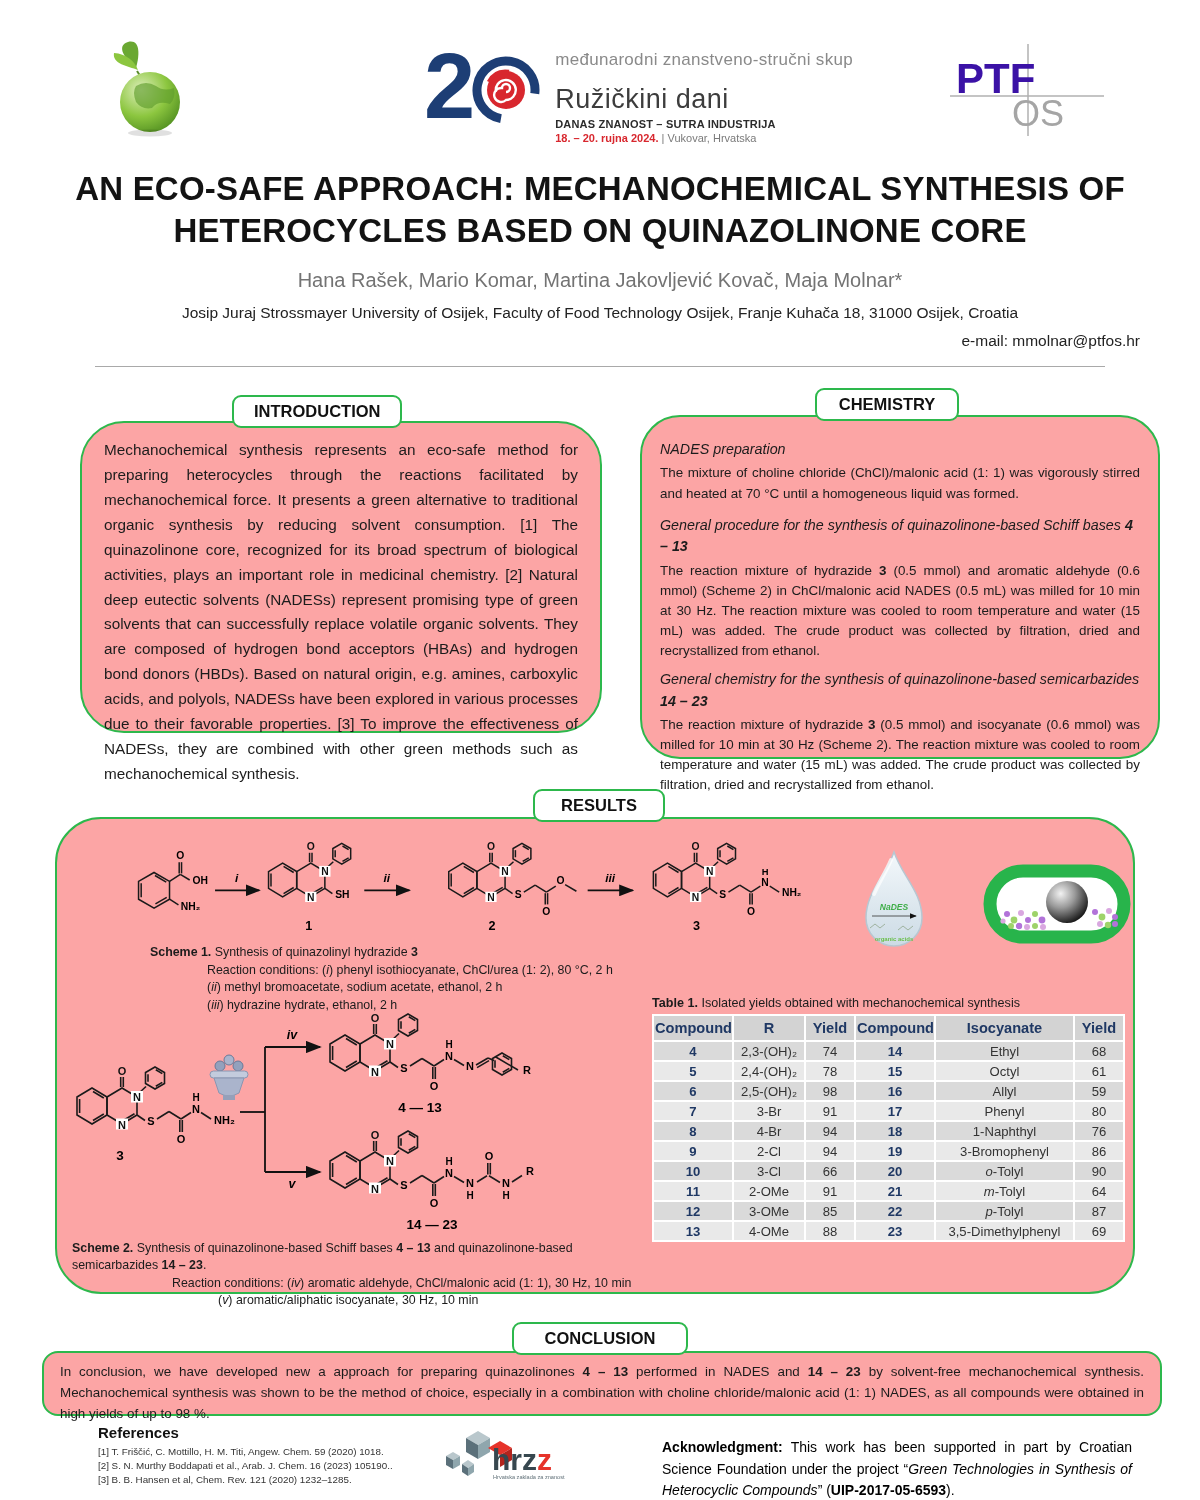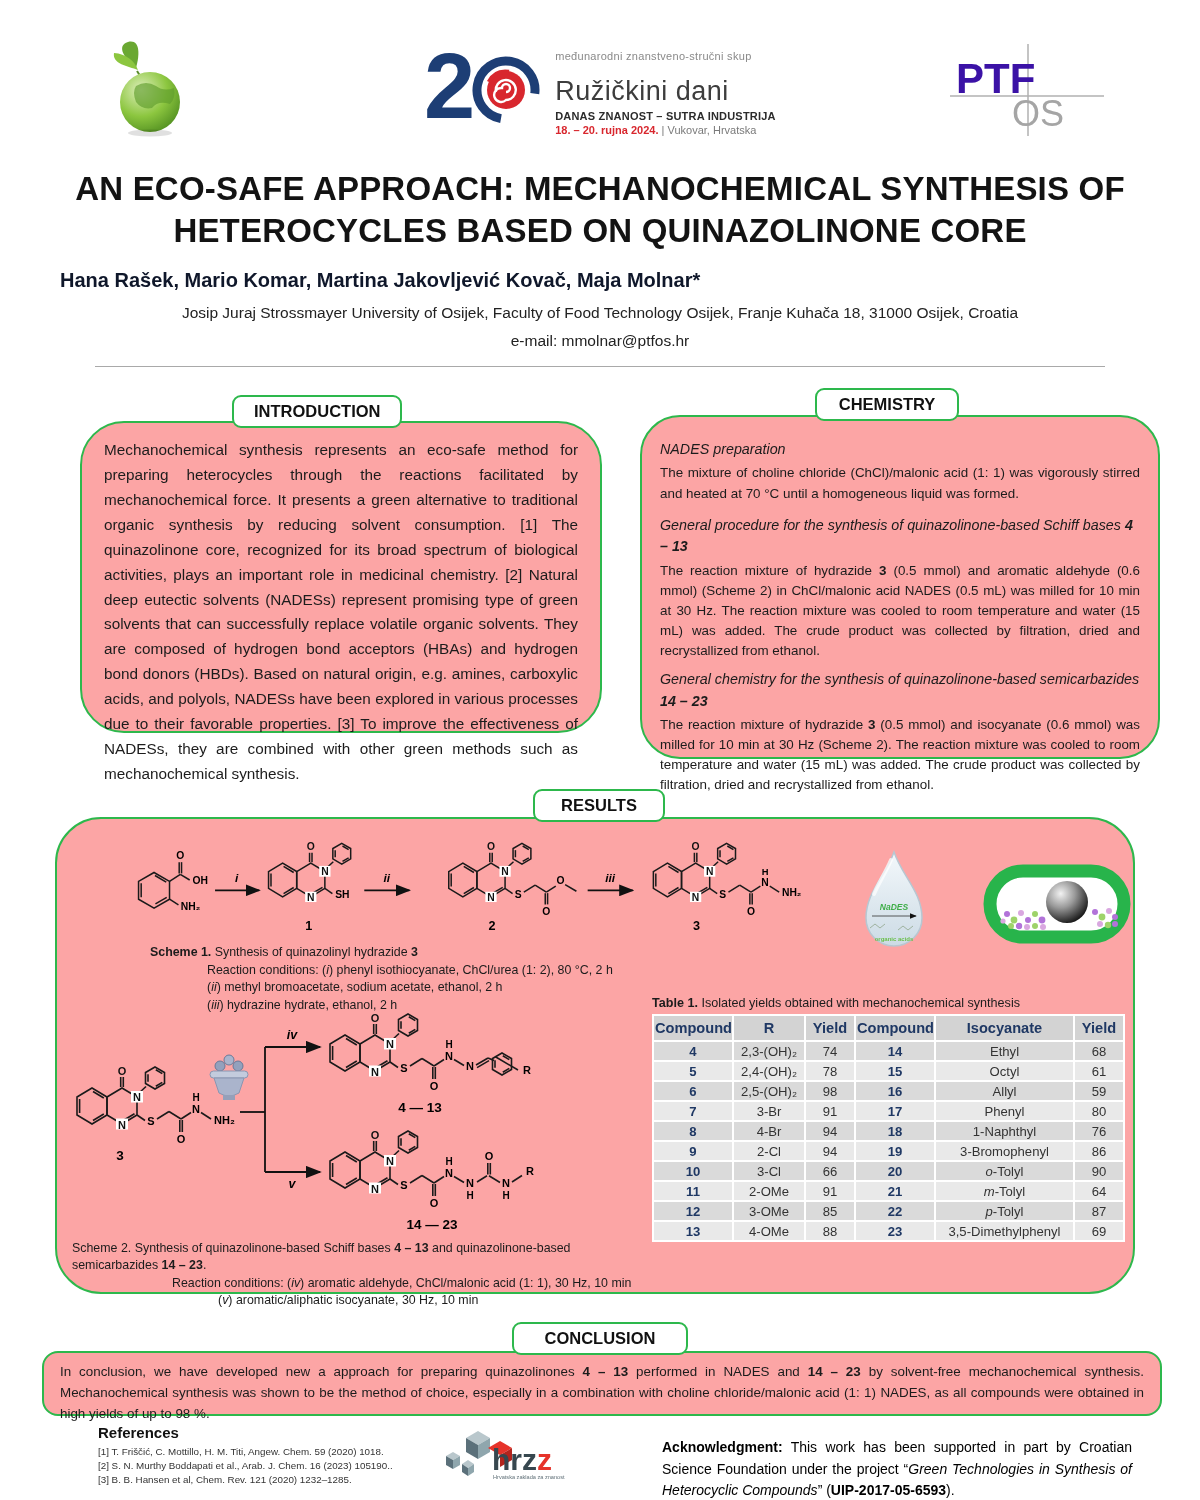--- a/index.html
+++ b/index.html
@@ -5,31 +5,31 @@
   :root{ --green:#2db84c; --navy:#1f3864; --ink:#1c1c1c; }
   html,body{margin:0;padding:0;background:#fff;}
   .poster{position:relative;width:1200px;height:1500px;background:#fff;overflow:hidden;
           font-family:"Liberation Sans","DejaVu Sans",sans-serif;color:var(--ink);}
   svg text{font-family:"Liberation Sans","DejaVu Sans",sans-serif;}
   .abs{position:absolute;}
   
   .conf-block{left:424px;top:44px;display:flex;align-items:flex-start;}
   .conf-num{font-size:92px;font-weight:bold;color:#1d3e75;line-height:0.92;letter-spacing:-4px;}
   .conf-text{margin-left:12px;padding-top:6px;}
-  .conf-l1{font-size:11px;color:#8a8a8a;letter-spacing:0.3px;}
+  .conf-l1{font-size:17px;color:#8a8a8a;letter-spacing:0.3px;}
   .conf-name{font-size:27px;color:#3d3d3d;letter-spacing:0.5px;margin-top:14px;}
   .conf-l3{font-size:11px;font-weight:bold;color:#2b2b2b;margin-top:3px;letter-spacing:0.2px;}
   .conf-l4{font-size:11px;color:#7a7a7a;margin-top:2px;}
   .conf-l4 b{color:#d8272e;}
   
   .title{left:55px;top:168px;width:1090px;text-align:center;font-size:33px;font-weight:bold;
          color:#131313;line-height:1.28;letter-spacing:0.2px;}
-  .authors{left:60px;top:269px;width:1080px;font-size:20px;font-weight:bold;color:#0f172a;}
+  .authors{left:60px;top:269px;width:1080px;text-align:center;font-size:20px;font-weight:normal;color:#737373;}
   .affil{left:60px;top:304px;width:1080px;text-align:center;font-size:15.5px;color:#222;}
-  .email{left:60px;top:332px;width:1080px;text-align:center;font-size:15.5px;color:#222;}
+  .email{left:60px;top:332px;width:1080px;text-align:right;font-size:15.5px;color:#222;}
   .toprule{left:95px;top:366px;width:1010px;border-top:1.5px solid #a9a9a9;height:0;}
   
   .badge{position:absolute;background:#fff;border:2px solid var(--green);border-radius:9px;
          font-weight:bold;font-size:16.5px;color:#111;padding:5px 20px;text-align:center;z-index:3;}
   .panel{position:absolute;border:2px solid var(--green);background:#fca5a5;z-index:1;}
   .p-intro{left:80px;top:421px;width:518px;height:308px;border-radius:44px;}
   .p-intro .body{padding:15px 22px 0 22px;font-size:15.3px;line-height:1.63;text-align:justify;}
   .p-chem{left:640px;top:415px;width:516px;height:340px;border-radius:40px;}
   .p-chem .body{padding:14px 18px 0 18px;font-size:13.4px;line-height:1.5;text-align:justify;}
   .chem-h{font-style:italic;font-size:14.3px;margin:8px 0 3px 0;text-align:left;}
@@ -362,21 +362,21 @@
       <text x="408" y="199" font-size="10" font-weight="bold" text-anchor="middle">H</text>
       <text x="427" y="160" font-size="11" font-weight="bold" text-anchor="middle">O</text>
       <text x="444" y="187" font-size="11" font-weight="bold" text-anchor="middle">N</text>
       <text x="444" y="199" font-size="10" font-weight="bold" text-anchor="middle">H</text>
       <text x="464" y="175" font-size="11" font-weight="bold">R</text>
       <text x="370" y="229" font-size="13.5" font-weight="bold" text-anchor="middle">14 — 23</text>
     </g>
   </svg>
 
   <div class="abs s2cap">
-    <div><span style="font-weight: normal;">Scheme 2.</span><span> Synthesis of quinazolinone-based Schiff bases </span><span style="font-weight: bold;">4 – 13</span><span> and quinazolinone-based semicarbazides </span><span style="font-weight: bold;">14 – 23</span><span>.</span></div>
+    <div><span style="font-weight: bold;">Scheme 2.</span><span> Synthesis of quinazolinone-based Schiff bases </span><span style="font-weight: bold;">4 – 13</span><span> and quinazolinone-based semicarbazides </span><span style="font-weight: bold;">14 – 23</span><span>.</span></div>
     <div class="i1"><span>Reaction conditions: (</span><span style="font-style: italic;">iv</span><span>) aromatic aldehyde, ChCl/malonic acid (1: 1), 30 Hz, 10 min</span></div>
     <div class="i2"><span>(</span><span style="font-style: italic;">v</span><span>) aromatic/aliphatic isocyanate, 30 Hz, 10 min</span></div>
   </div>
 
   <div class="abs tblwrap">
     <div class="tblcap"><span style="font-weight: bold;">Table 1.</span><span> Isolated yields obtained with mechanochemical synthesis</span></div>
     <table class="t1">
       <colgroup>
           <col class="w0">
           <col class="w1">

